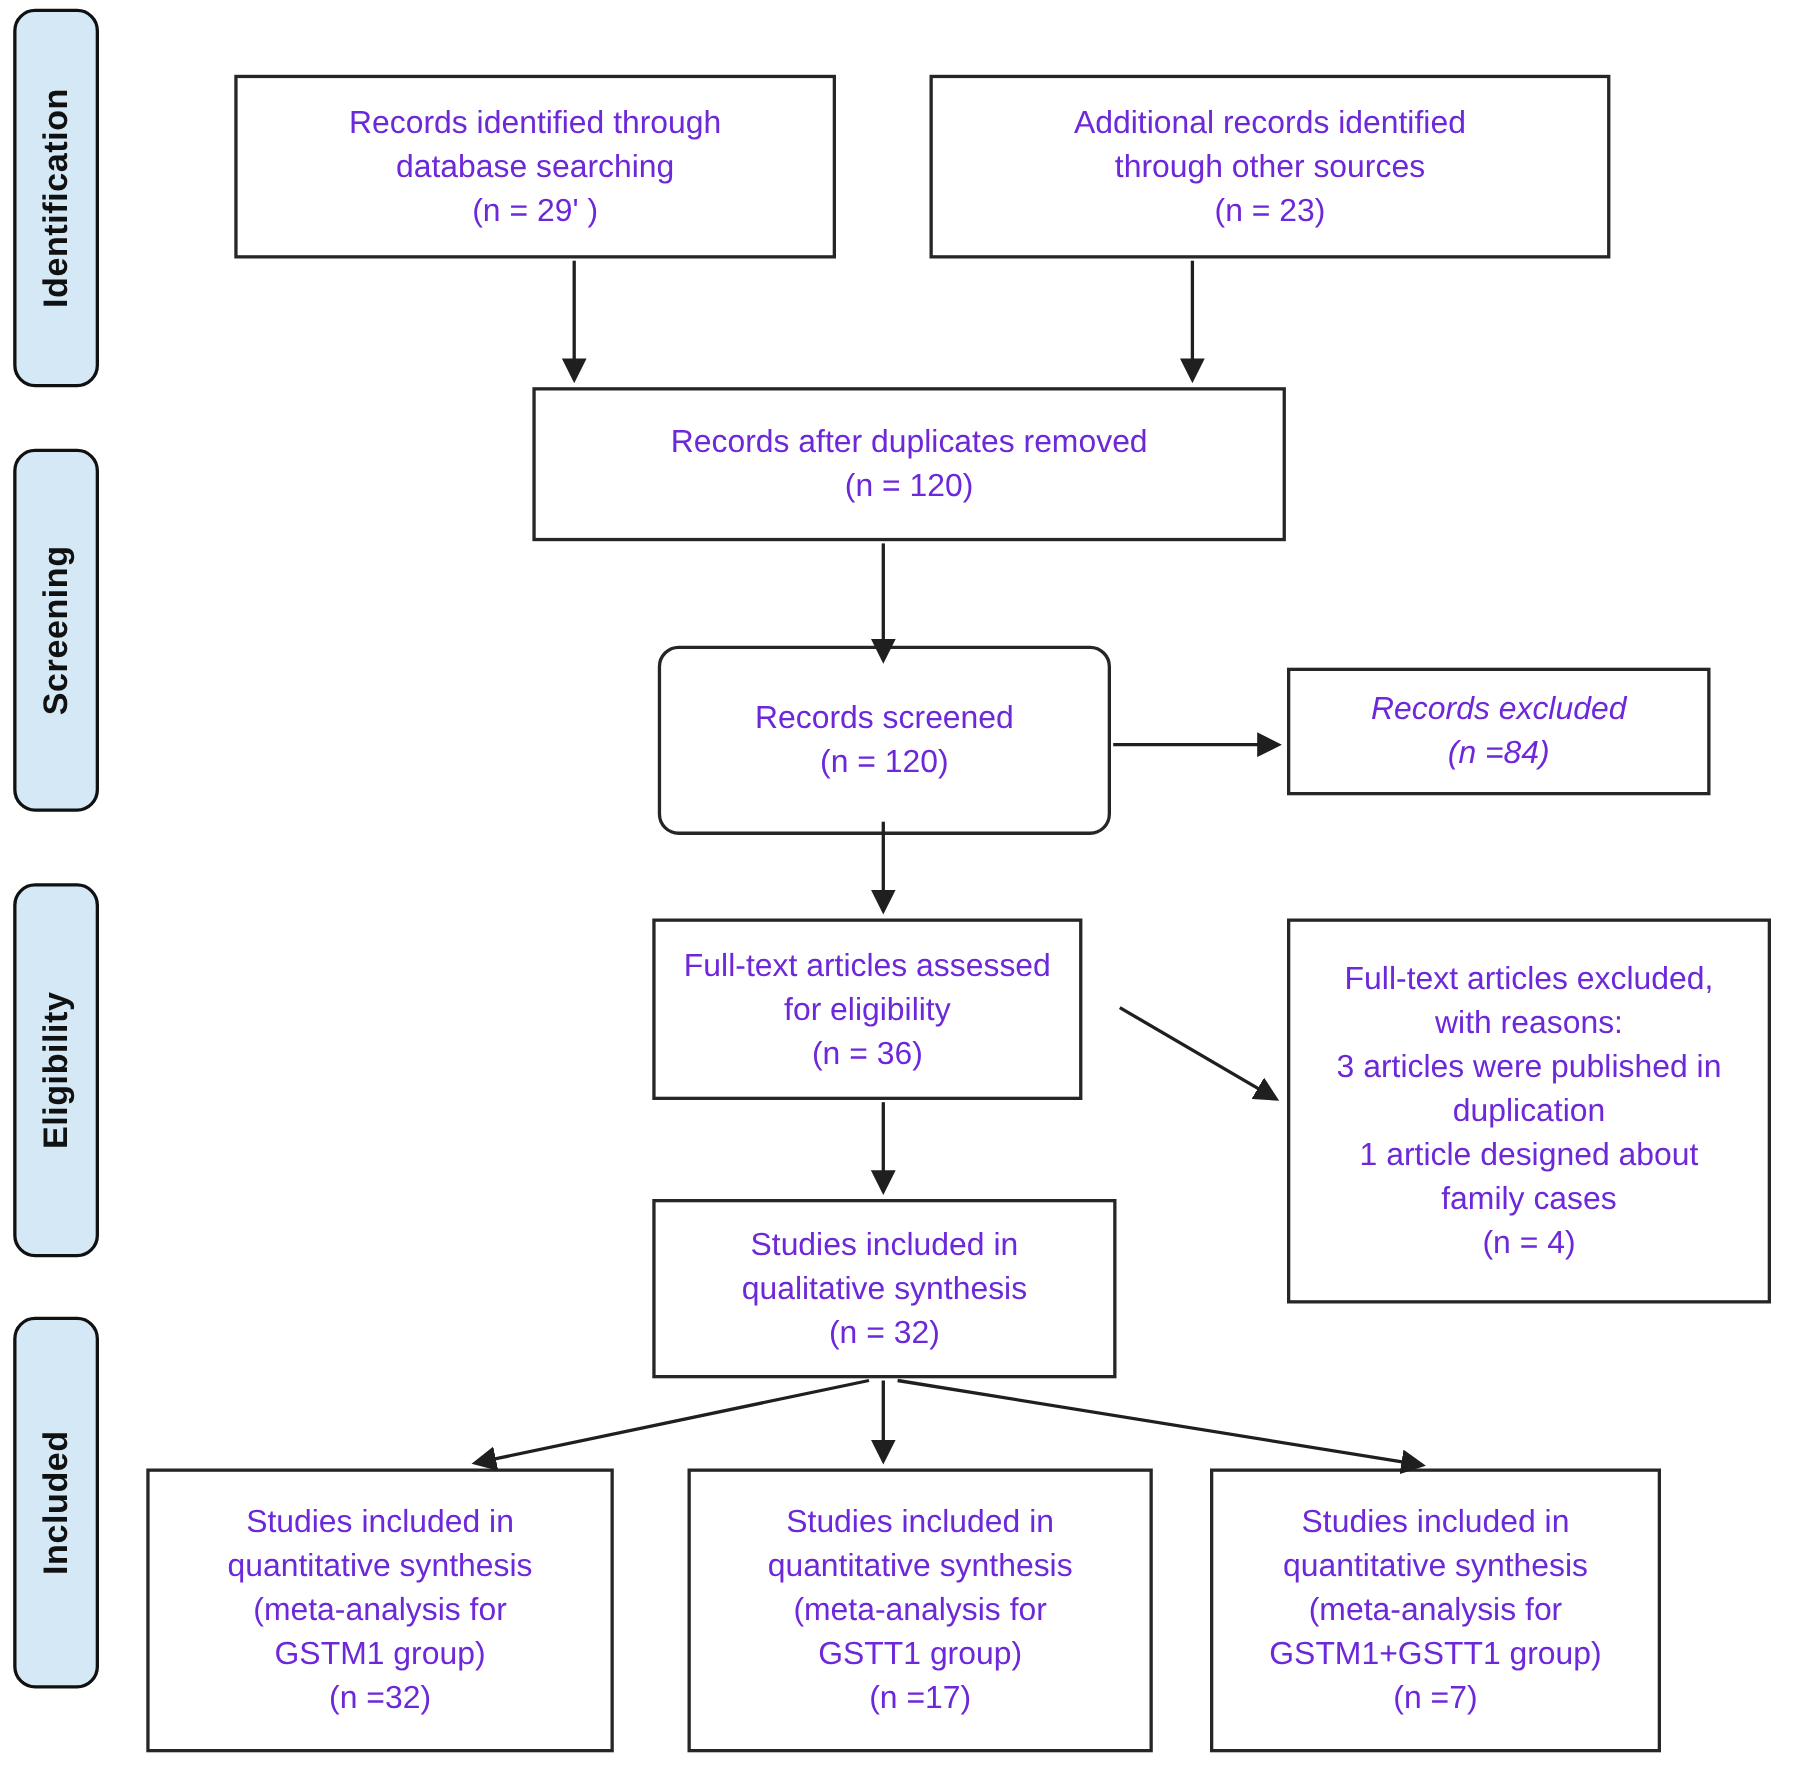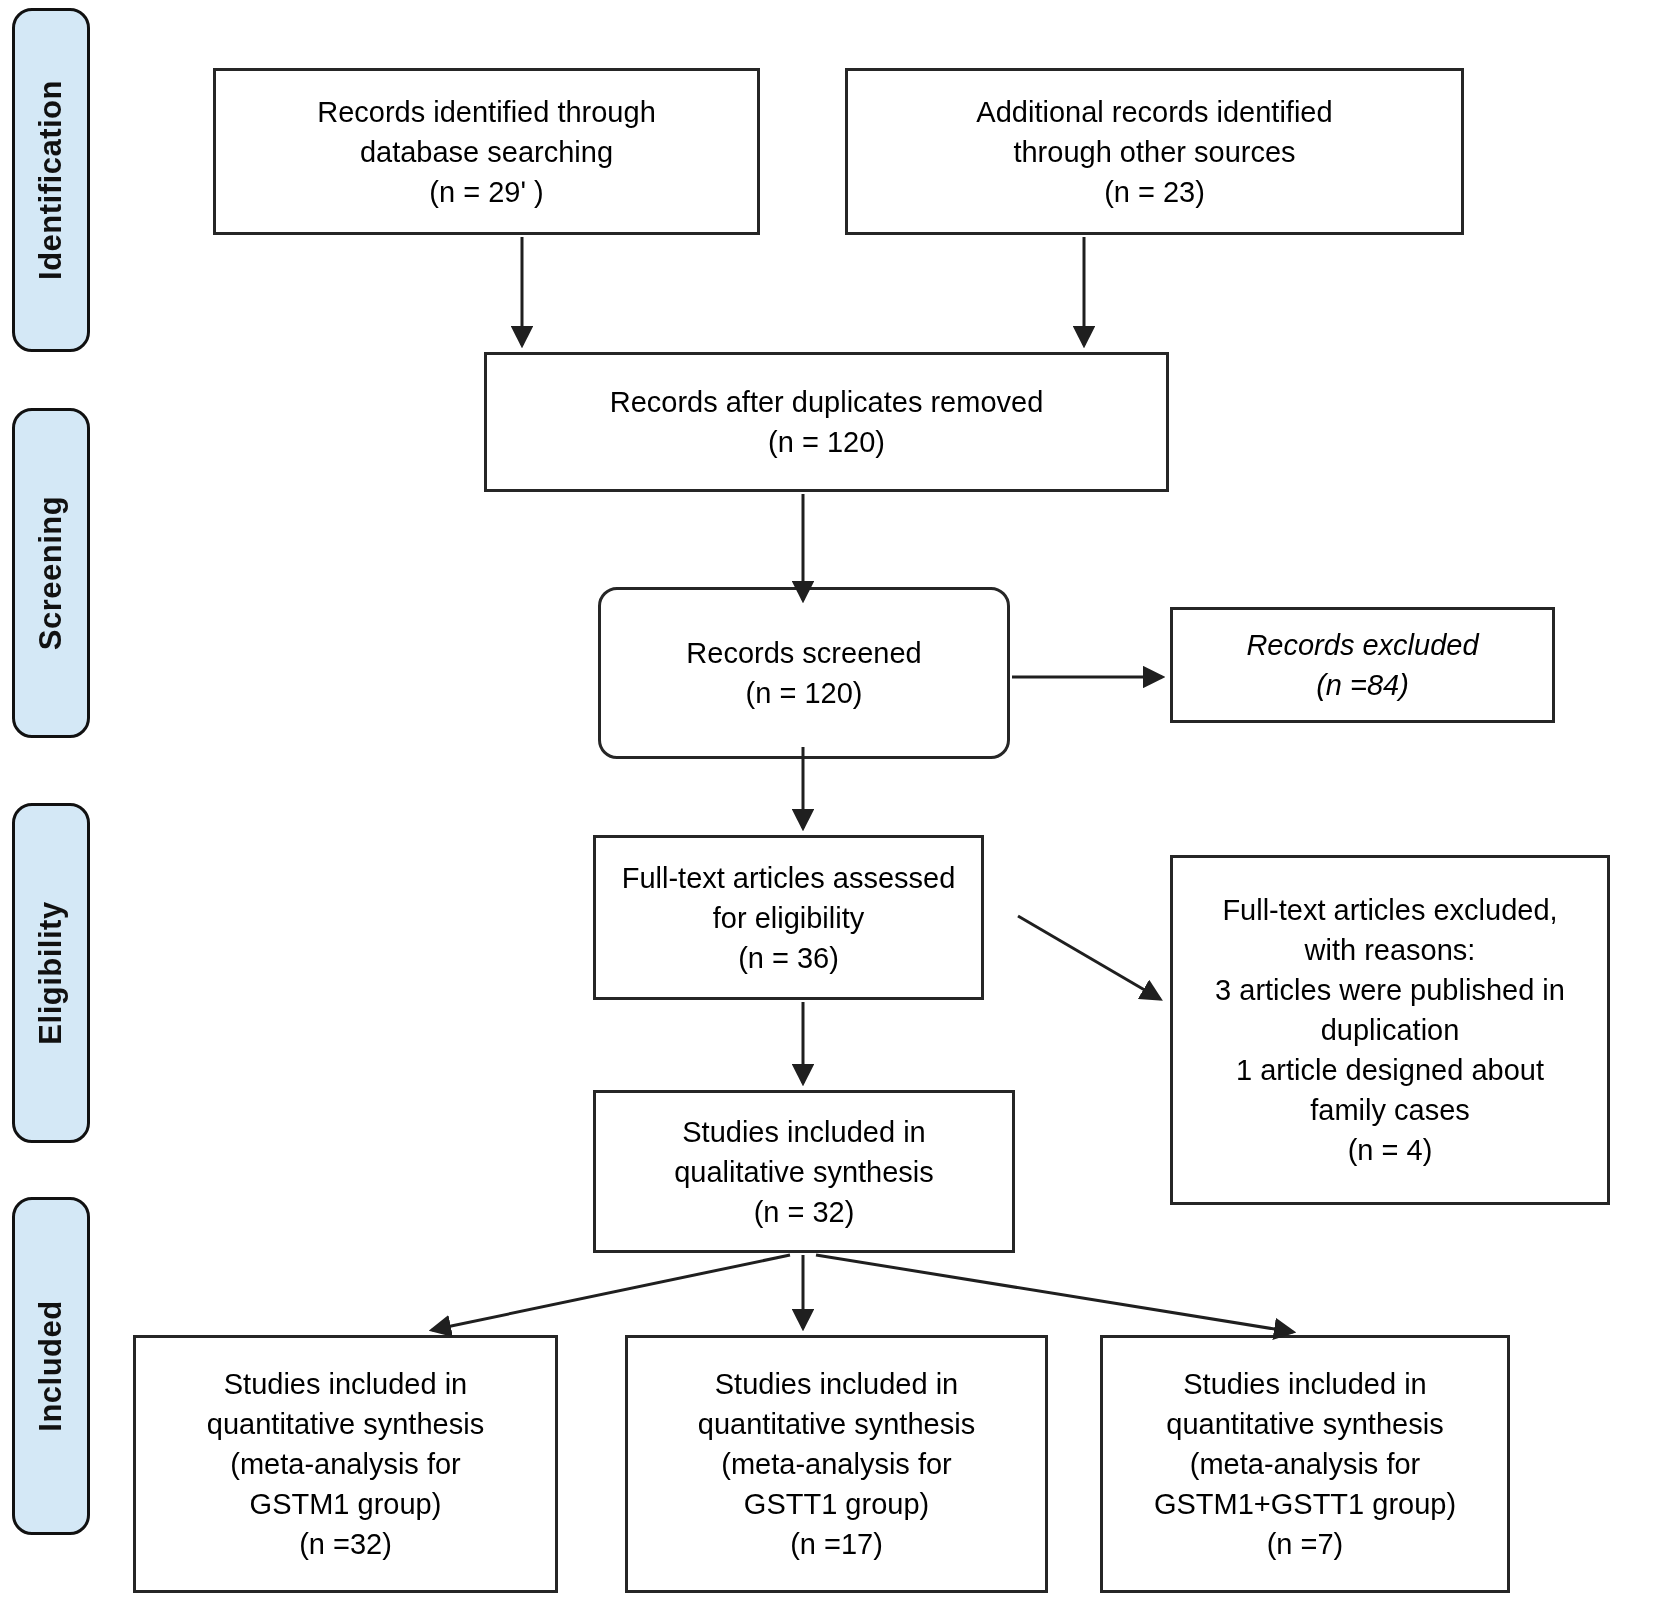--- a/index.html
+++ b/index.html
@@ -46,21 +46,21 @@
     box-sizing: border-box;
     display: flex;
     align-items: center;
     justify-content: center;
     text-align: center;
   }
   .fbox .btext {
     white-space: pre-line;
     font-size: 29px;
     line-height: 40px;
-    color: #000000;
+    color: #6d28d9;
     padding: 4px 10px;
   }
   
   #arrows {
     position: absolute;
     left: 0;
     top: 0;
     width: 1654px;
     height: 1615px;
     pointer-events: none;
@@ -114,21 +114,21 @@
     <div class="btext">Records excluded
 (n =84)</div>
   </div>
 
   <div class="fbox" style="left:593px; top:835px; width:391px; height:165px;">
     <div class="btext">Full-text articles assessed
 for eligibility
 (n = 36)</div>
   </div>
 
-  <div class="fbox" style="left:1170px; top:835px; width:440px; height:350px;margin-top:20px;">
+  <div class="fbox" style="left:1170px; top:835px; width:440px; height:350px;">
     <div class="btext">Full-text articles excluded,
 with reasons:
 3 articles were published in
 duplication
 1 article designed about
 family cases
 (n = 4)</div>
   </div>
 
   <div class="fbox" style="left:593px; top:1090px; width:422px; height:163px;">

